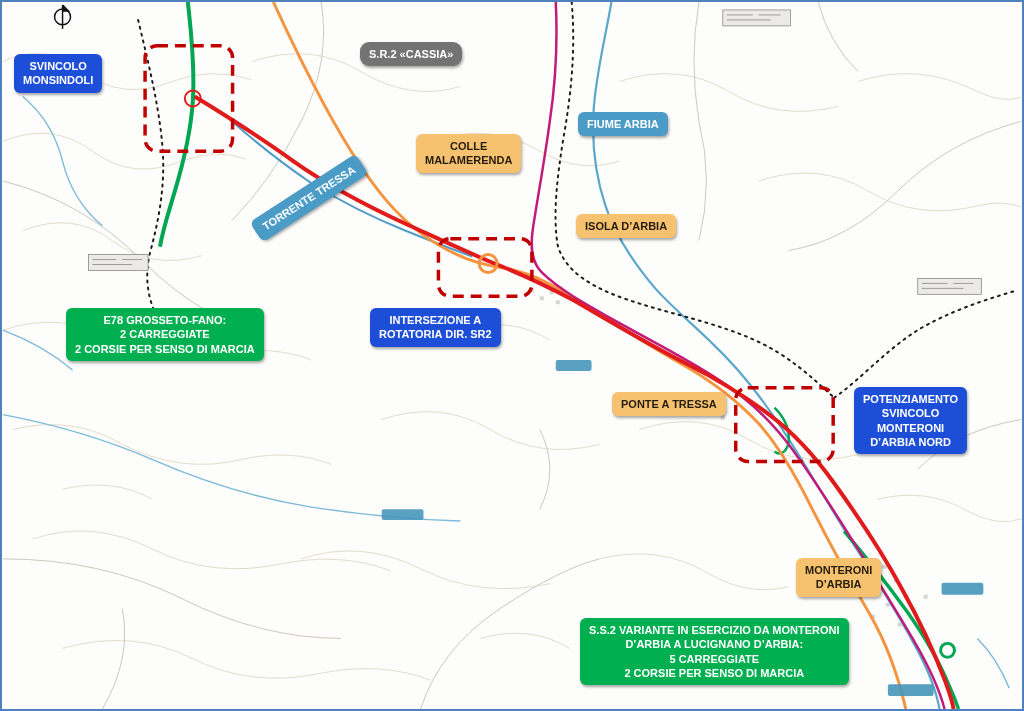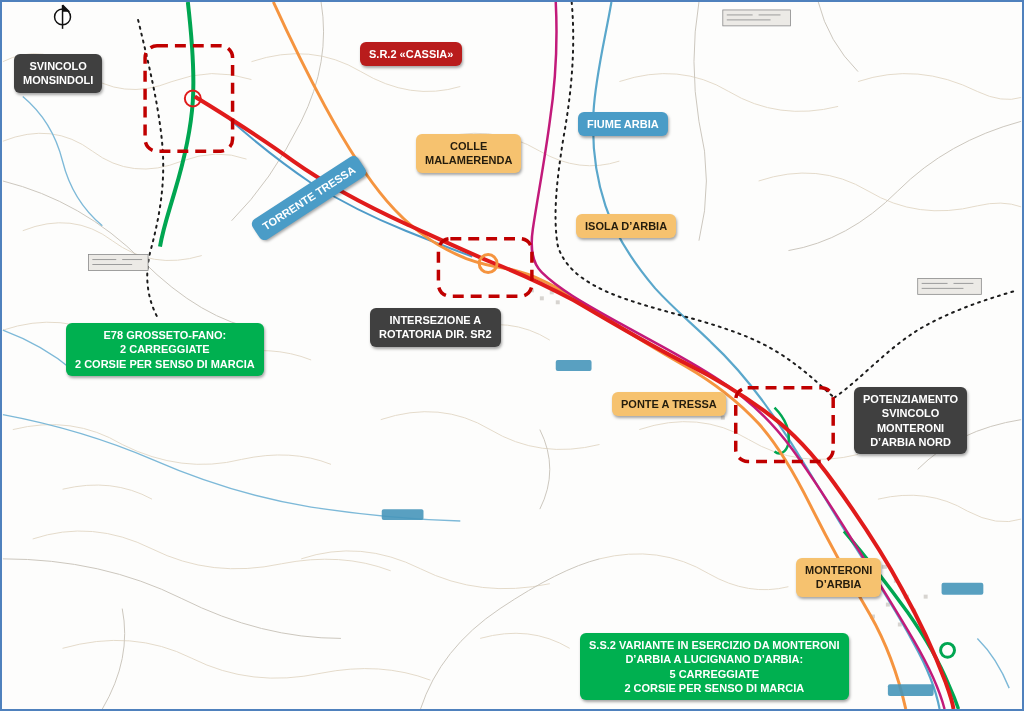--- a/index.html
+++ b/index.html
@@ -7,23 +7,23 @@
     position:relative;width:1024px;height:711px;background:#fdfdfc;
     border:2px solid #4f81bd;box-sizing:border-box;overflow:hidden;
     font-family:"Liberation Sans",sans-serif;
   }
   svg.map{position:absolute;left:0;top:0;width:100%;height:100%;}
   .lbl{
     position:absolute;font-weight:bold;font-size:11px;line-height:1.3;
     color:#fff;text-align:center;padding:5px 9px;border-radius:6px;
     white-space:pre-line;box-shadow:1px 2px 3px rgba(0,0,0,.35);
   }
-  .lbl-red{background:#404040;}
-  .lbl-green{background:#00b050;margin-top:15px;}
-  .lbl-orange{background:#b91c1c;}
+  .lbl-red{background:#1d4ed8;}
+  .lbl-green{background:#00b050;}
+  .lbl-orange{background:#737373;border-radius:9px;}
   .lbl-magenta{background:#b5156b;}
   .lbl-blue{background:#4a9cc7;}
   .lbl-tan{background:#f6c26f;color:#241c0d;margin-left:22px;}
   .rot{transform:rotate(-33deg);}
 </style>
 </head>
 <body>
 
 <div class="page">
 

